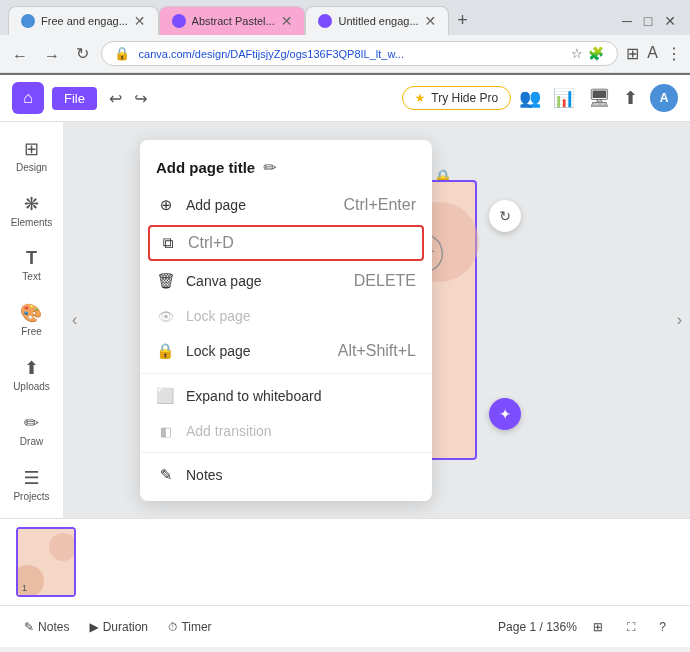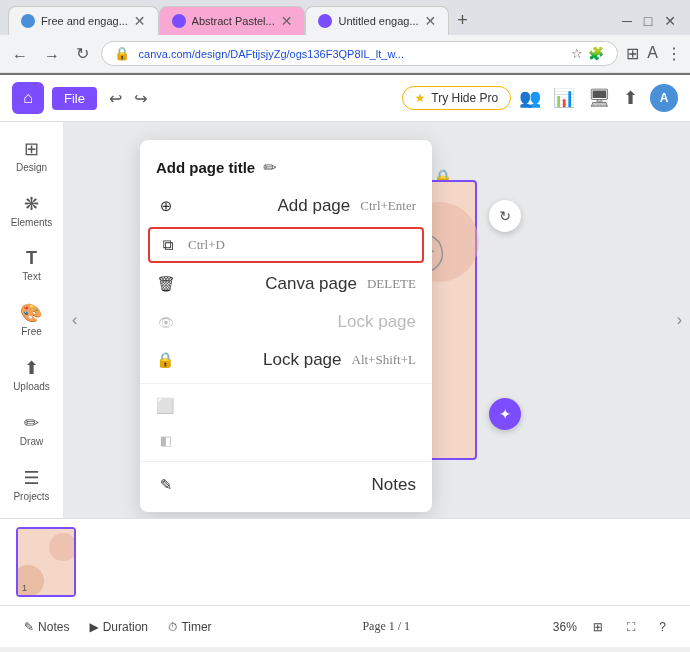--- a/index.html
+++ b/index.html
@@ -63,34 +63,34 @@
     
     .dropdown-menu { position: absolute; top: 0; left: 80px; width: 292px; background: white; border-radius: 8px; box-shadow: 0 4px 20px rgba(0,0,0,0.15); z-index: 100; padding: 8px 0; margin-top: 8px; }
     .menu-header { display: flex; align-items: center; gap: 8px; padding: 10px 16px 10px; border-bottom: none; }
     .menu-header-text { font-size: 15px; font-weight: 600; color: #1a1a1a; }
     .edit-icon { font-size: 16px; color: #555; cursor: pointer; }
     .menu-divider { height: 1px; background: #f0f0f0; margin: 4px 0; }
     .menu-item { display: flex; align-items: center; padding: 9px 16px; cursor: pointer; gap: 10px; color: #333; }
     .menu-item.disabled { color: #bbb; cursor: default; }
     .menu-item.highlighted { border: 2px solid #e53935; border-radius: 4px; margin: 2px 8px; padding: 7px 8px; }
     .menu-item-icon { width: 20px; display: flex; align-items: center; justify-content: center; font-size: 15px; flex-shrink: 0; }
-    .menu-item-label { flex: 1; font-size: 17px; text-align: right; }
-    .menu-item-shortcut { font-size: 13px; color: #888; font-family: Liberation Serif, serif; }
+    .menu-item-label { flex: 1; font-size: 14px; }
+    .menu-item-shortcut { font-size: 16px; color: #888; }
 
     
     .filmstrip { background: #fff; border-top: 1px solid #e0e0e0; height: 88px; display: flex; align-items: center; padding: 8px 16px; gap: 8px; }
     .filmstrip-slide { width: 60px; height: 70px; border-radius: 4px; overflow: hidden; position: relative; border: 2px solid #7c4dff; }
     .filmstrip-thumb { width: 100%; height: 100%; background: #f5d7c8; }
     .filmstrip-num { position: absolute; bottom: 2px; left: 4px; font-size: 9px; color: #555; }
 
     
     .bottom-bar { background: #fff; border-top: 1px solid #e0e0e0; display: flex; align-items: center; padding: 0 16px; height: 42px; }
     .bottom-left { display: flex; gap: 4px; }
     .bottom-btn { display: flex; align-items: center; gap: 4px; background: none; border: none; cursor: pointer; font-size: 12px; color: #444; padding: 4px 8px; border-radius: 4px; }
-    .bottom-center { flex: 1; text-align: center; font-size: 12px; color: #444; font-family: Liberation Serif, serif; }
+    .bottom-center { flex: 1; text-align: right; font-size: 12px; color: #444; }
     .bottom-right { display: flex; gap: 8px; align-items: center; font-size: 12px; color: #444; }
   </style>
 </head>
 <body>
 
 <div class="browser-chrome">
   <div class="tab-bar">
     <div class="tab">
       <div class="tab-favicon" style="background:#4a90d9;"></div>
       <span class="tab-label">Free and engag...</span>
@@ -241,24 +241,26 @@
         <div class="menu-item">
           <span class="menu-item-icon">🔒</span>
           <span class="menu-item-label">Lock page</span>
           <span class="menu-item-shortcut">Alt+Shift+L</span>
         </div>
 
         <div class="menu-divider"></div>
 
         <div class="menu-item">
           <span class="menu-item-icon">⬜</span>
+          <span class="menu-item-label">Expand to whiteboard</span>
         </div>
 
         <div class="menu-item disabled">
           <span class="menu-item-icon" style="font-size:13px;">◧</span>
+          <span class="menu-item-label">Add transition</span>
         </div>
 
         <div class="menu-divider"></div>
 
         <div class="menu-item">
           <span class="menu-item-icon">✎</span>
           <span class="menu-item-label">Notes</span>
         </div>
       </div>
     </div>

